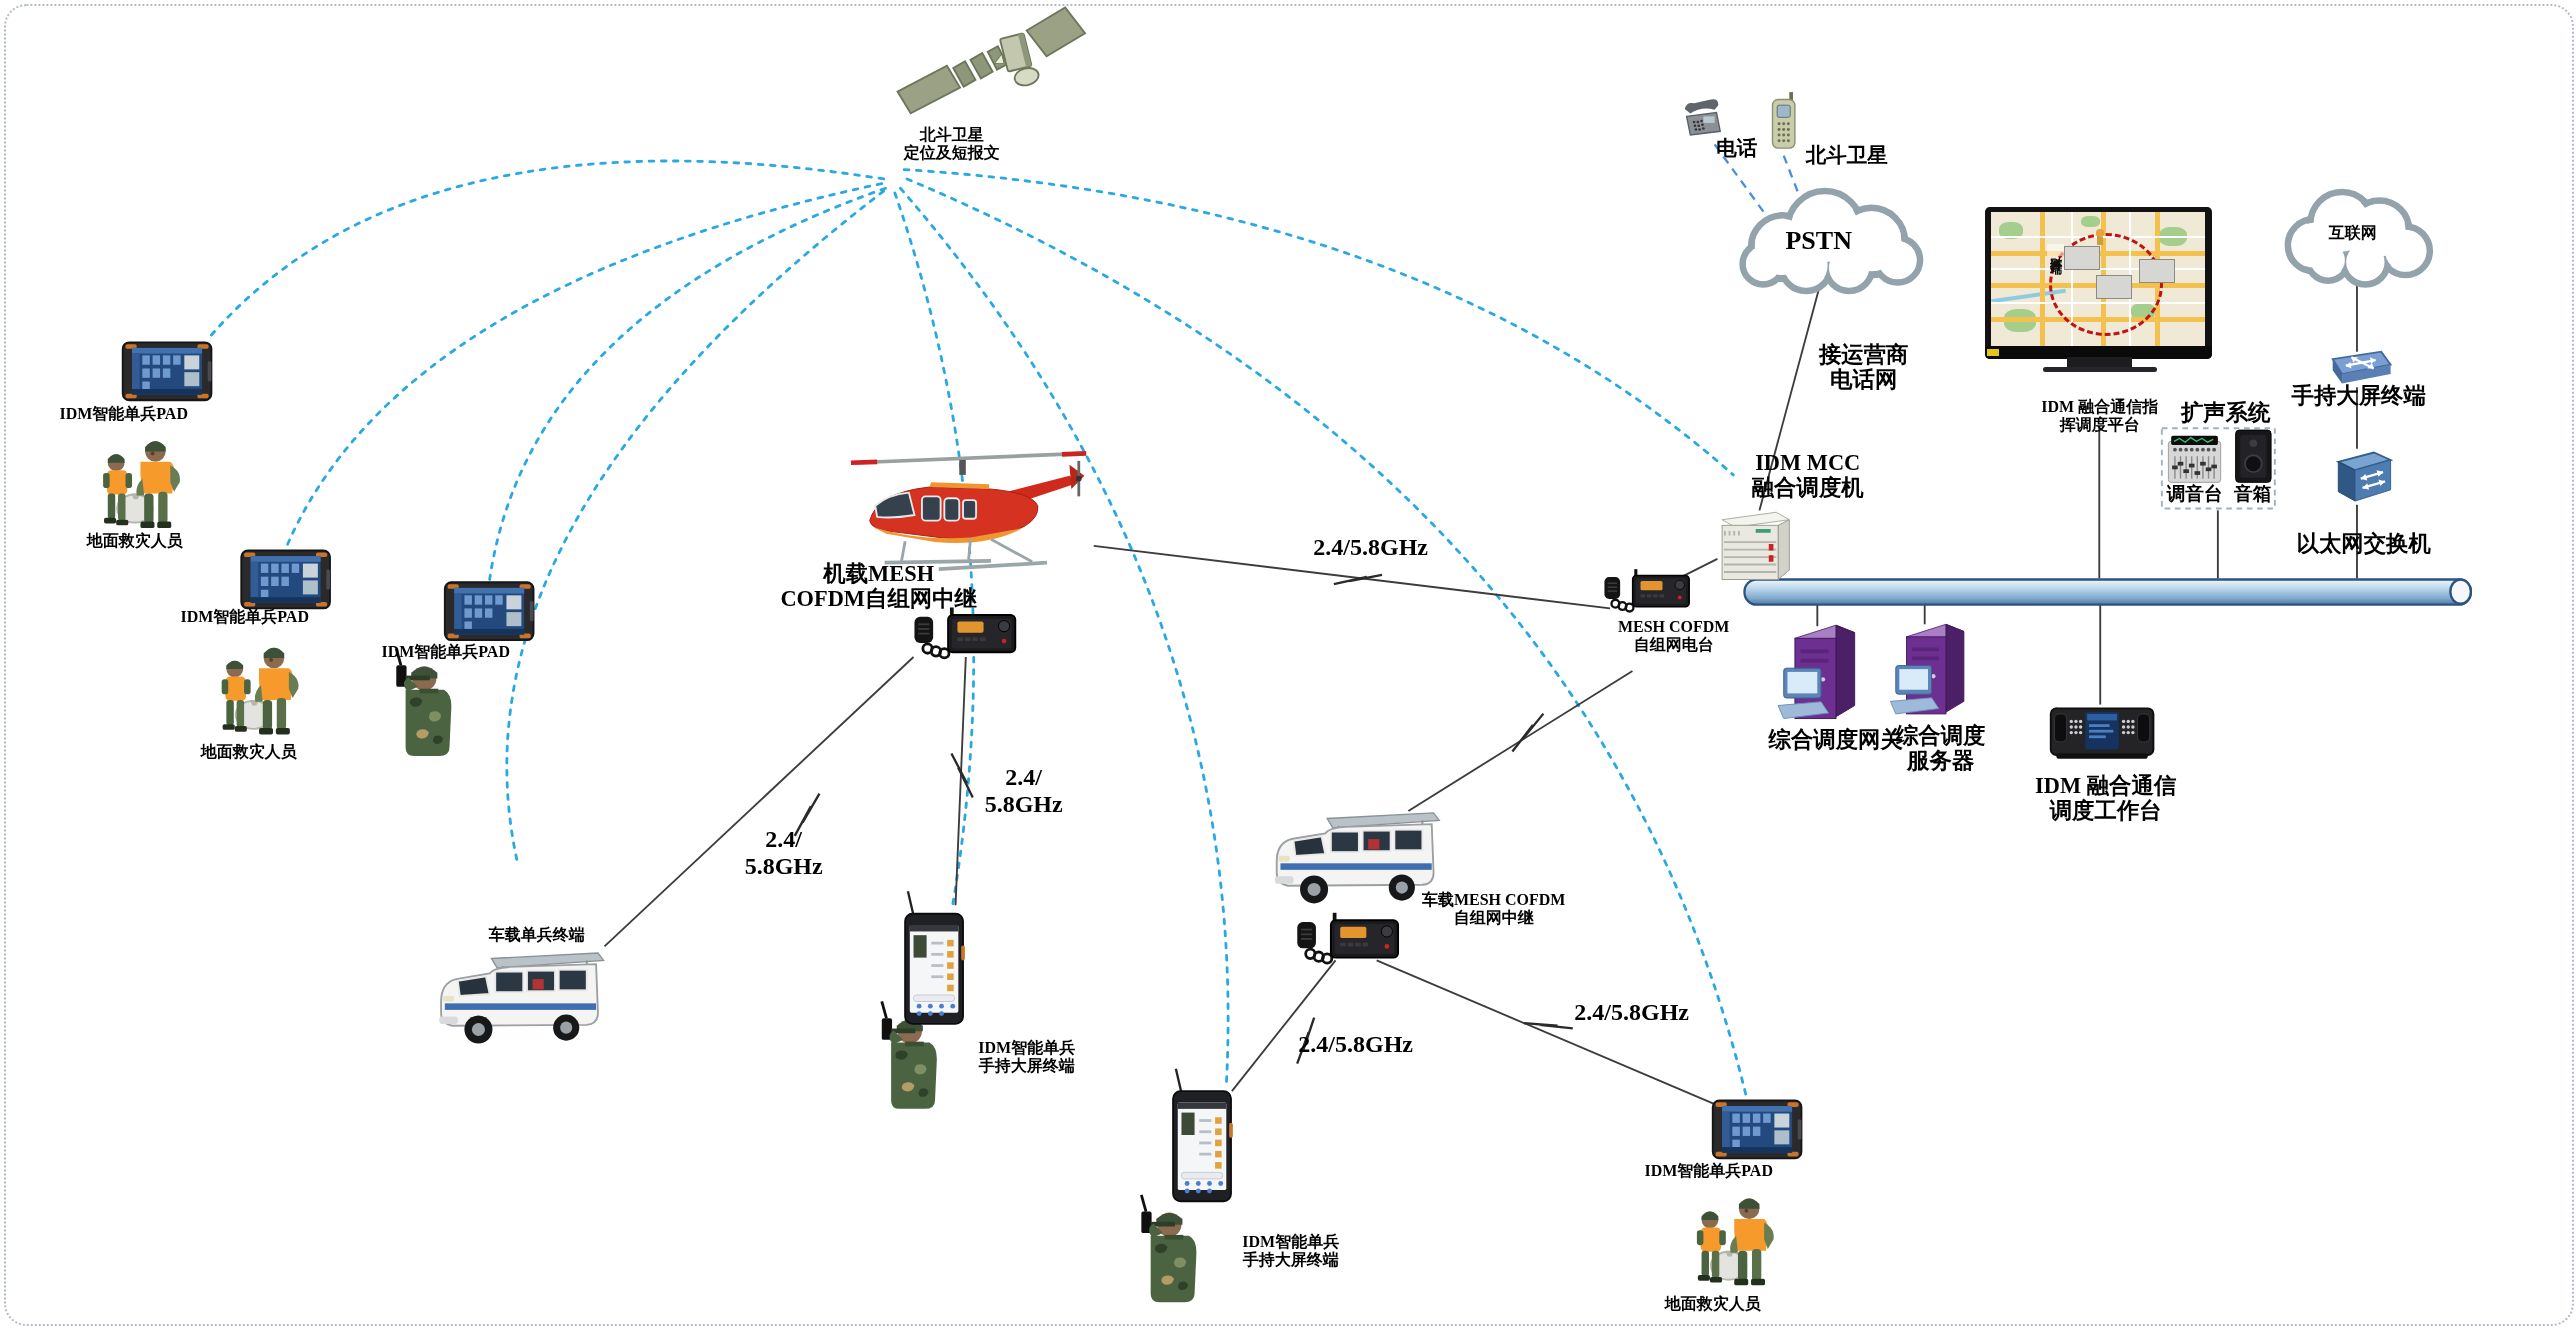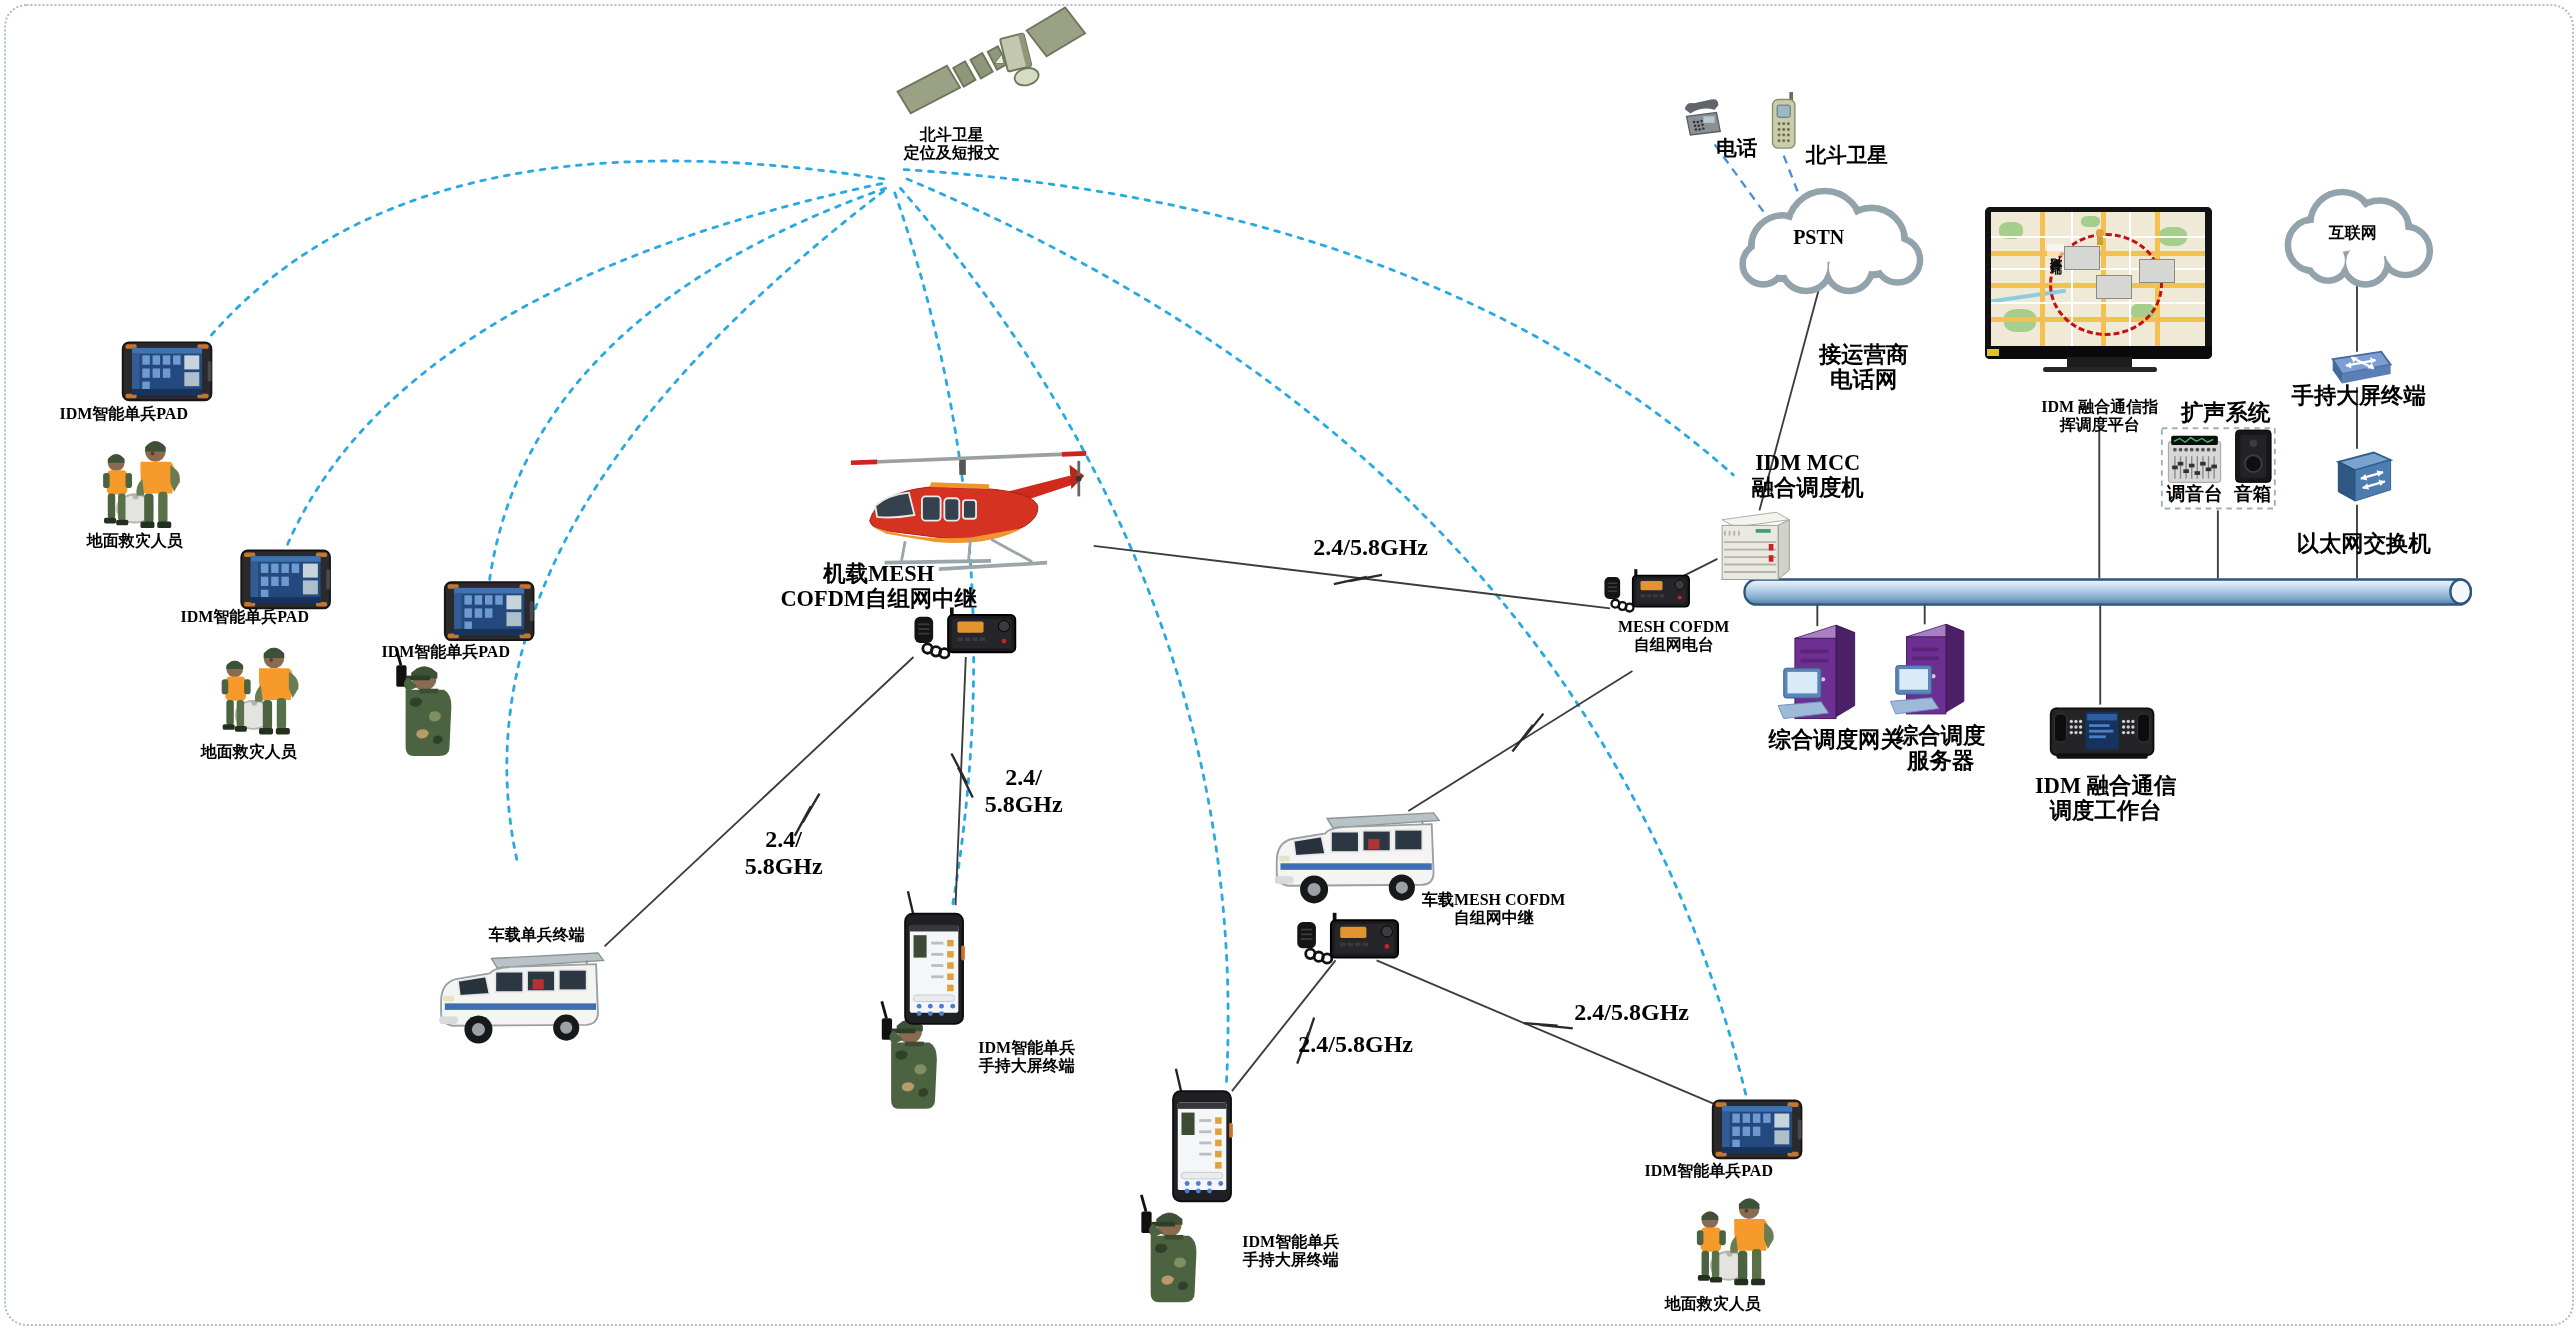--- a/index.html
+++ b/index.html
@@ -3,21 +3,21 @@
 <meta charset="utf-8">
 <style>
   html,body{margin:0;padding:0;background:#ffffff;}
   body{width:2576px;height:1329px;position:relative;font-family:"Liberation Serif",serif;}
   .stage{position:absolute;left:3.7px;top:3.7px;width:2566px;height:1318px;
          border:2.8px dotted #b2bcc6;border-radius:22.4px;background:#fff;overflow:hidden;}
   svg.layer{position:absolute;left:0;top:0;}
   .lbl{position:absolute;transform:translate(-50%,0);text-align:center;font-weight:bold;
        color:#000;white-space:pre-line;line-height:1.12;z-index:30;}
   .s20{font-size:18.7px}.s22{font-size:20.5px}.s24{font-size:22.4px}
-  .s25{font-size:16px}.s26{font-size:24px}.s28{font-size:20px}
+  .s25{font-size:16px}.s26{font-size:24px}.s28{font-size:26px}
   
   .screen{position:absolute;left:1979px;top:201px;width:227px;height:166px;z-index:20;}
   .bezel{position:absolute;left:0;top:0;width:227px;height:152px;background:#121212;border-radius:4.7px;}
   .map{position:absolute;left:6.5px;top:5.6px;width:214px;height:134px;background:#efe9d6;overflow:hidden;}
   .road-h{position:absolute;height:4.7px;background:#f4c14e;}
   .road-v{position:absolute;width:4.7px;background:#f4c14e;}
   .road-w{position:absolute;background:#ffffff;}
   .park{position:absolute;background:#a5cd8c;border-radius:40%;}
   .river{position:absolute;background:#8ecbe0;}
   .alert-circle{position:absolute;left:58px;top:20.5px;width:108px;height:97px;

